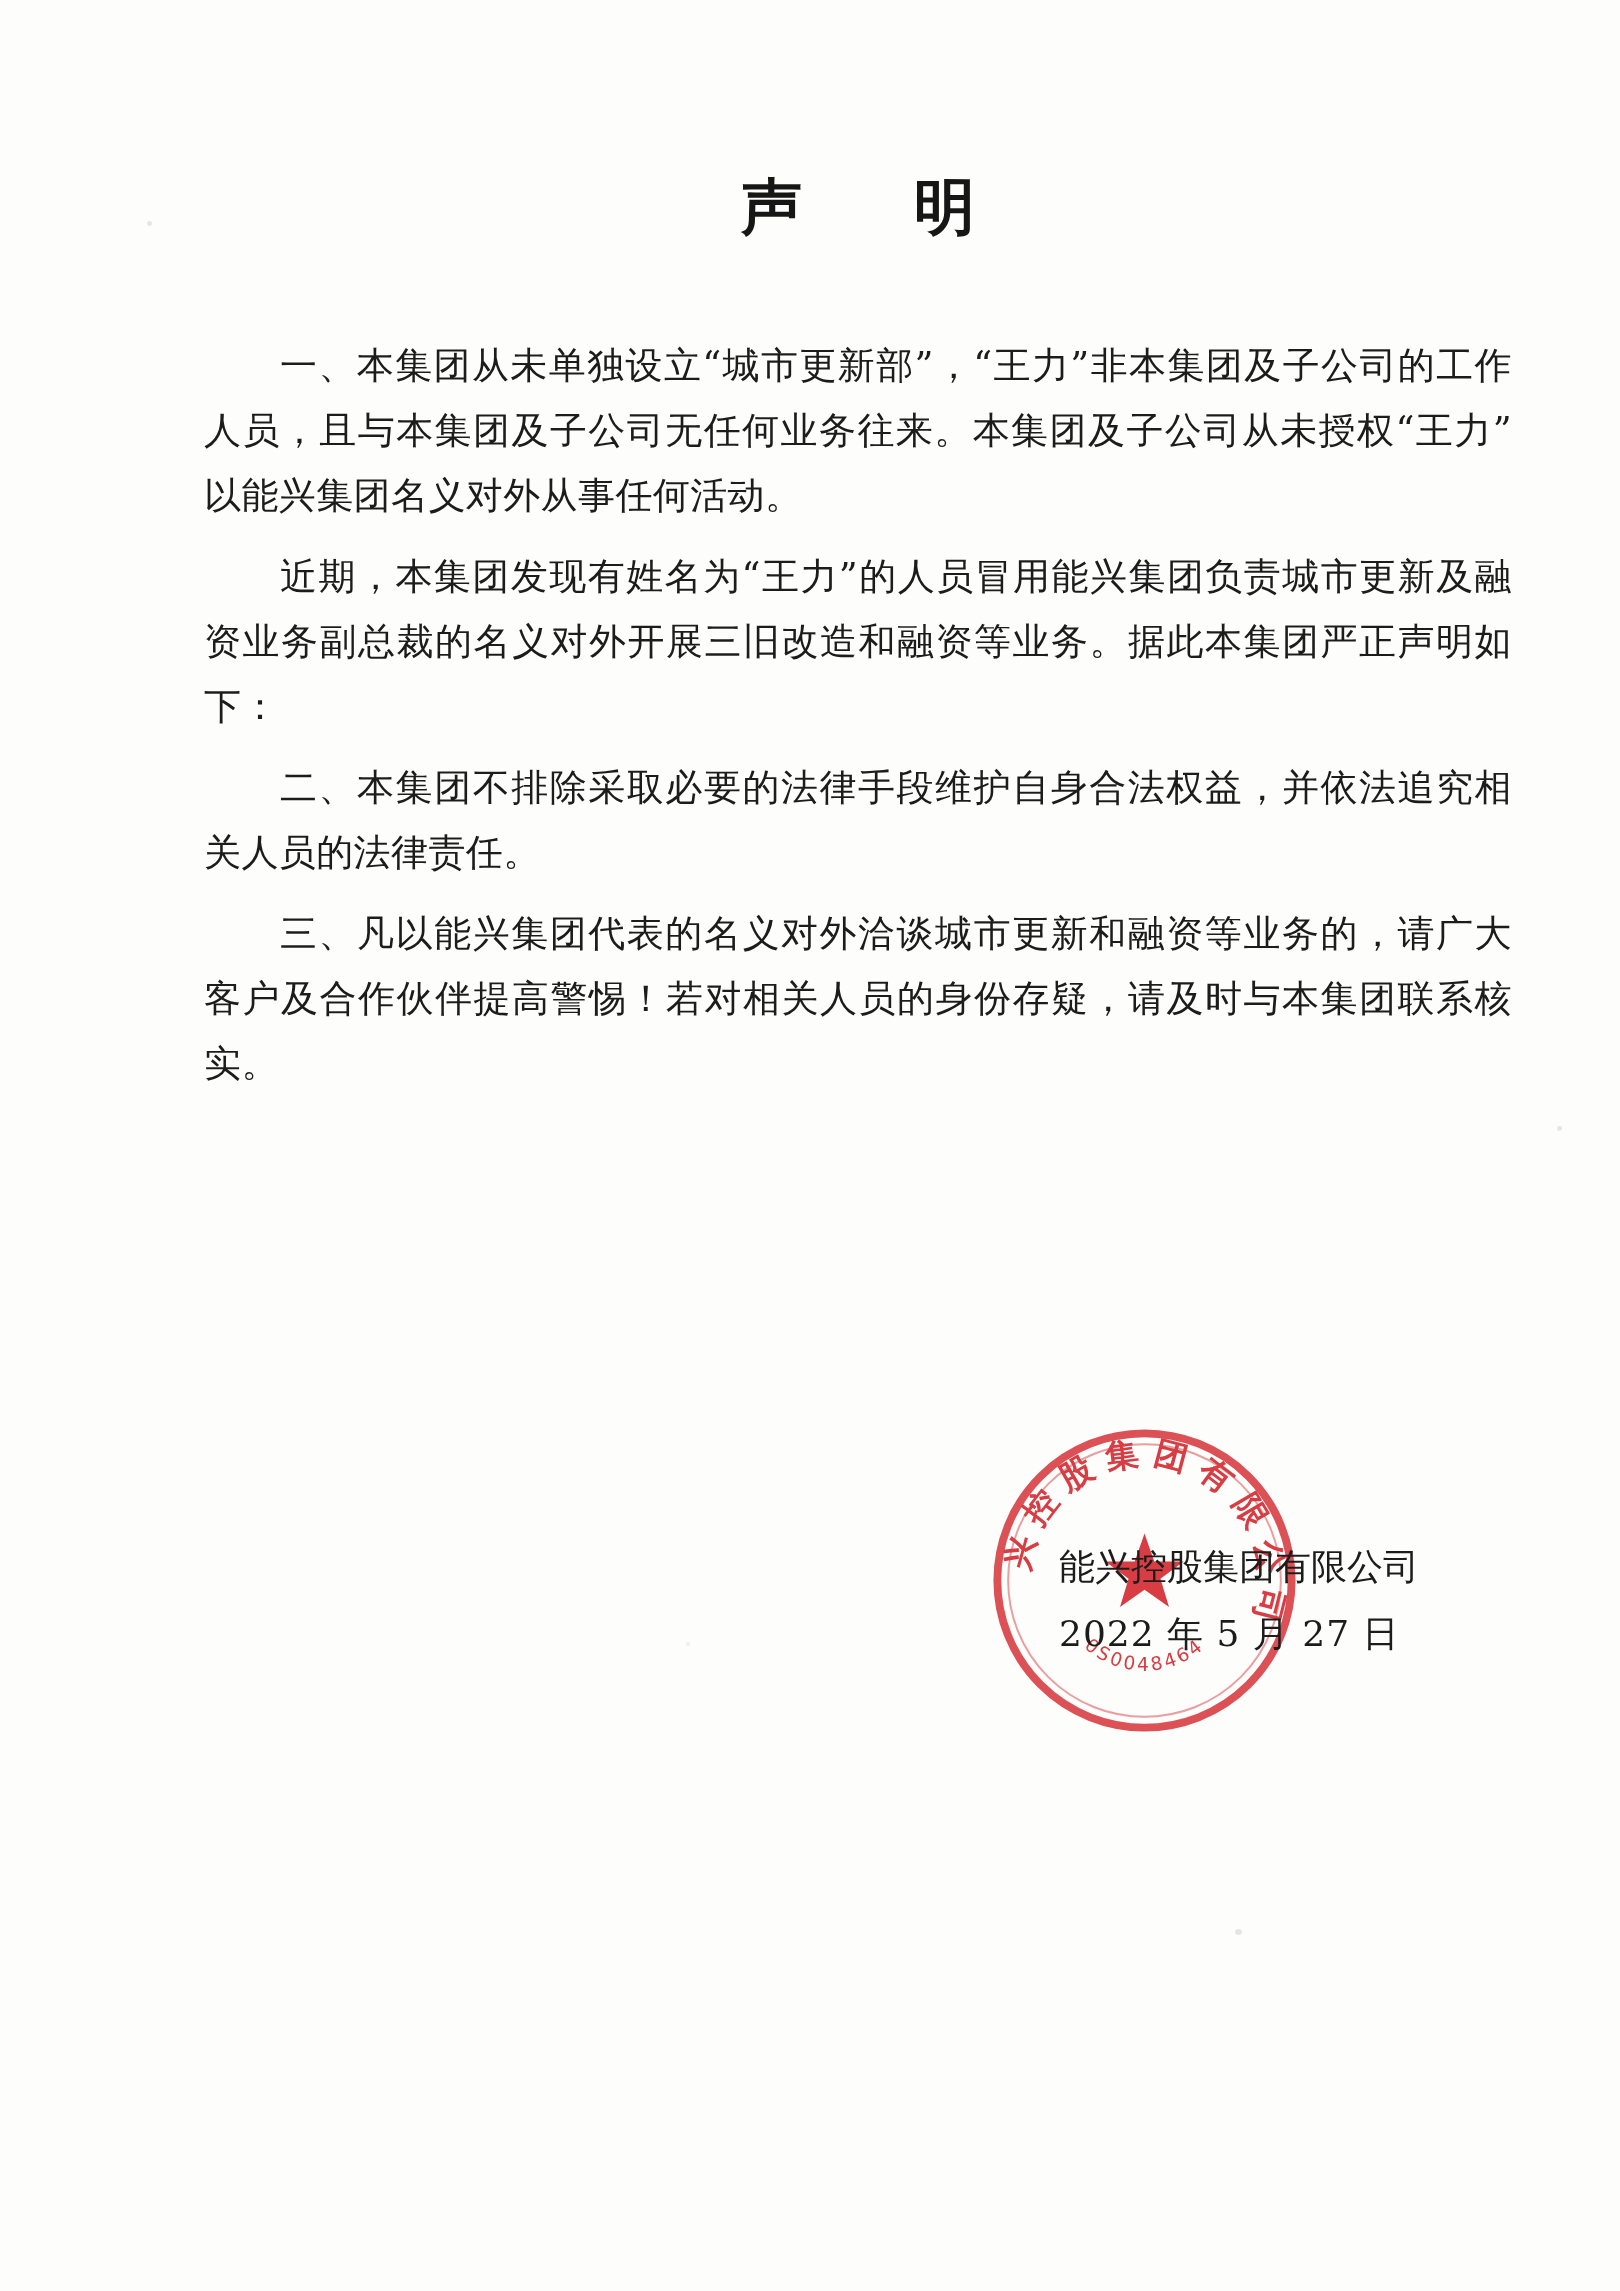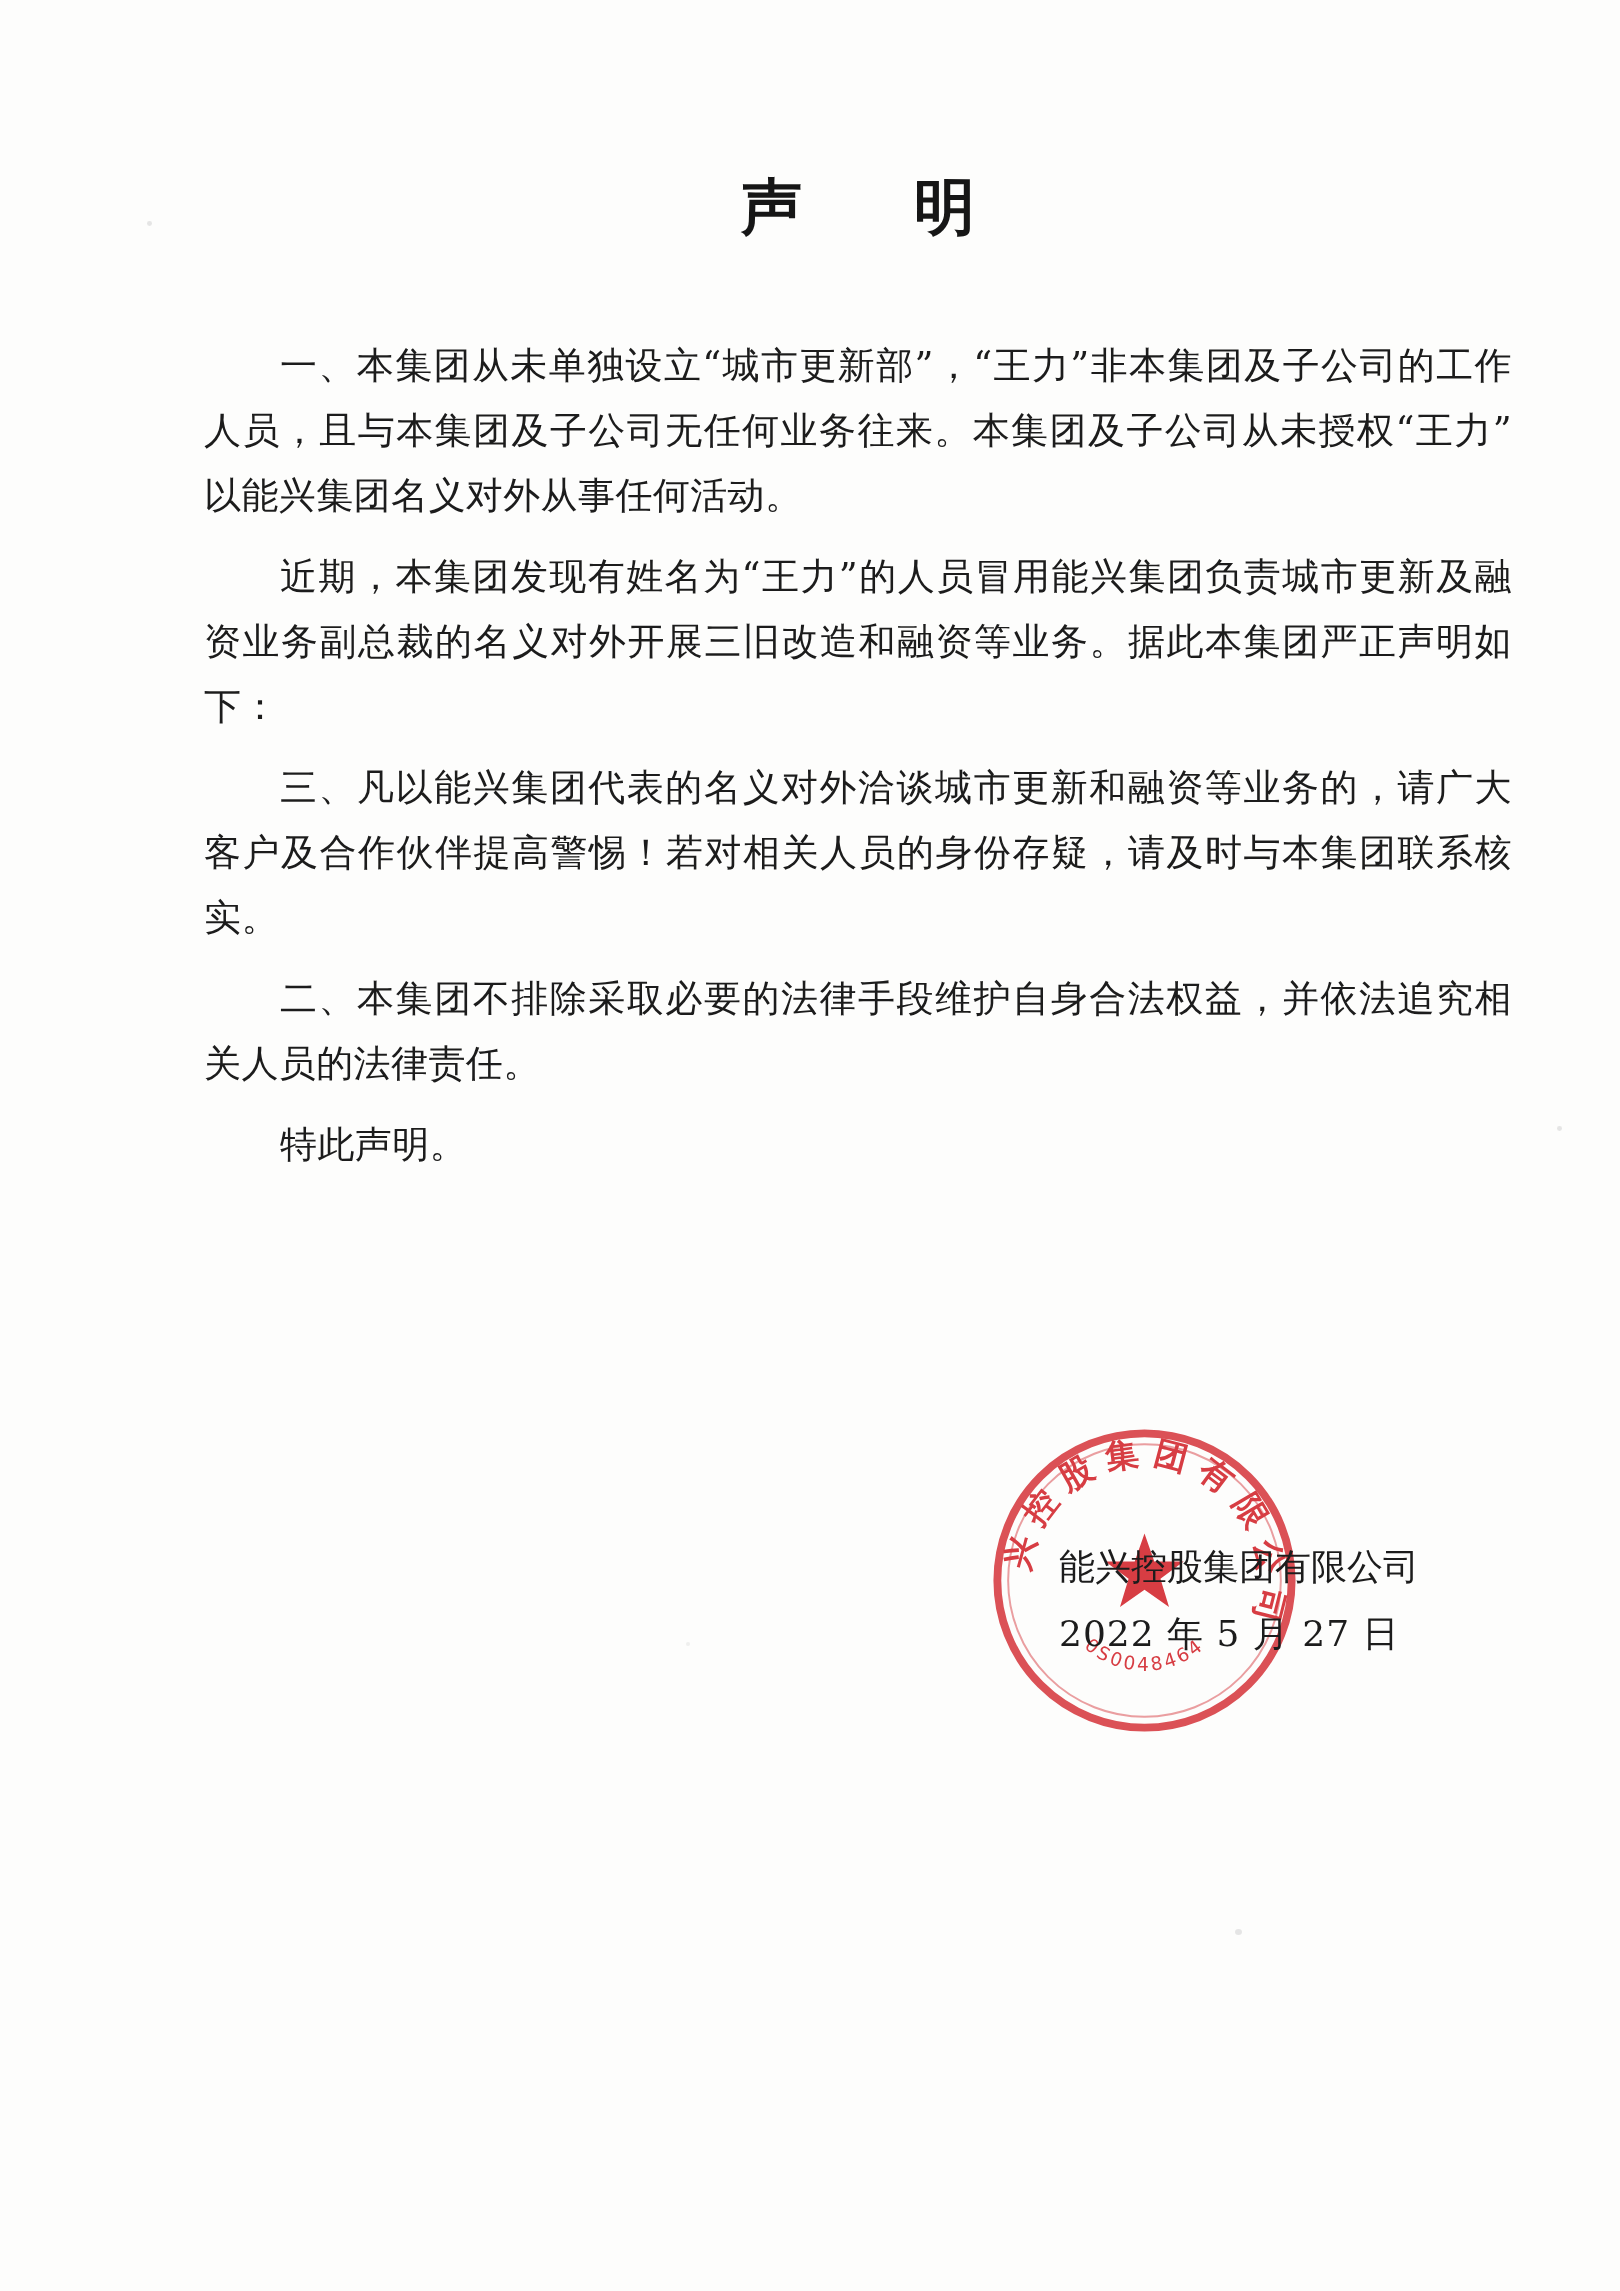--- a/index.html
+++ b/index.html
@@ -99,23 +99,22 @@
   <div class="speck" style="left:1557px;top:1126px;width:4.9px;height:4.9px;"></div>
   <div class="speck" style="left:1235px;top:1929px;width:6.9px;height:5.9px;"></div>
   <div class="speck" style="left:686px;top:1642px;width:3.9px;height:3.9px;opacity:.4;"></div>
 
   <div class="doc-body">
 
     <h1 class="doc-title">声　明</h1>
 
     <p class="para">一、本集团从未单独设立“城市更新部”，“王力”非本集团及子公司的工作人员，且与本集团及子公司无任何业务往来。本集团及子公司从未授权“王力”以能兴集团名义对外从事任何活动。</p>
     <p class="para">近期，本集团发现有姓名为“王力”的人员冒用能兴集团负责城市更新及融资业务副总裁的名义对外开展三旧改造和融资等业务。据此本集团严正声明如下：</p>
+    <p class="para">二、本集团不排除采取必要的法律手段维护自身合法权益，并依法追究相关人员的法律责任。</p>
     <p class="para">三、凡以能兴集团代表的名义对外洽谈城市更新和融资等业务的，请广大客户及合作伙伴提高警惕！若对相关人员的身份存疑，请及时与本集团联系核实。</p>
-    <p class="para">二、本集团不排除采取必要的法律手段维护自身合法权益，并依法追究相关人员的法律责任。</p>
-    <p class="para">特此声明。</p>
 
   </div>
 
   <div class="seal">
     <svg viewBox="0 0 315 315" width="309" height="309" aria-hidden="true">
       <defs>
         <path id="sealArc" d="M 157.5,157.5 m -118,0 a 118,118 0 1,1 236,0 a 118,118 0 1,1 -236,0"></path>
         <path id="sealArcBottom" d="M 157.5,157.5 m -92,0 a 92,92 0 1,0 184,0"></path>
       </defs>
       <circle cx="157.5" cy="157.5" r="150" fill="none" stroke="#d2232a" stroke-width="8" opacity="0.9"></circle>

